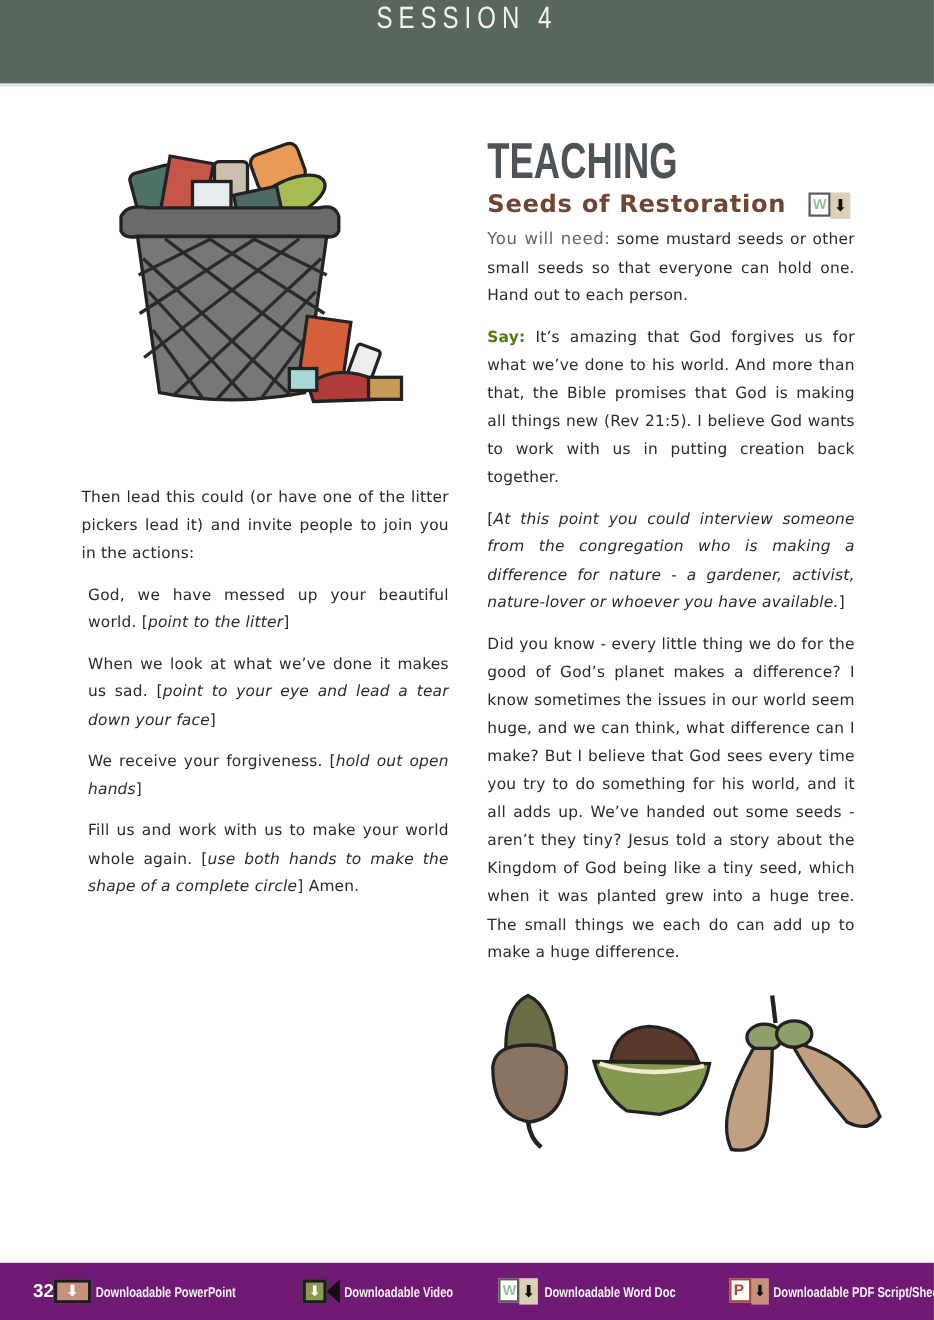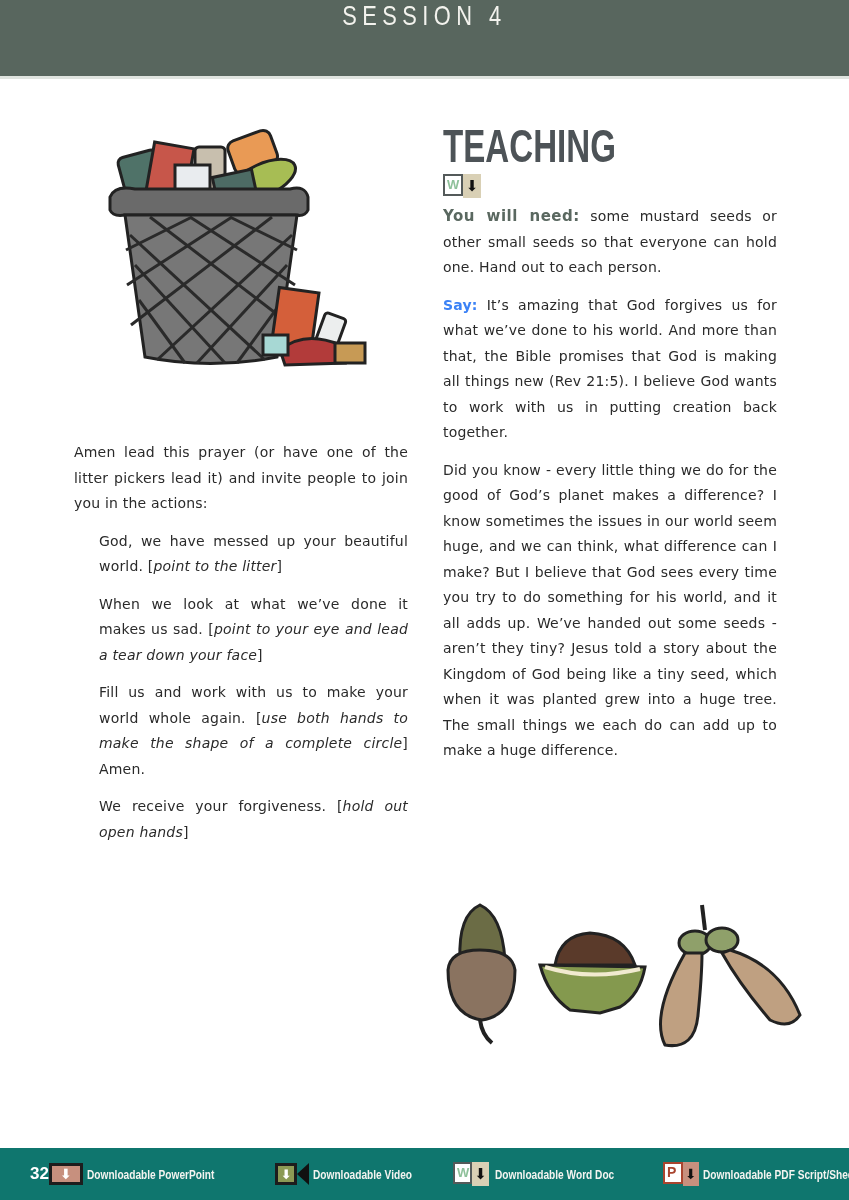--- a/index.html
+++ b/index.html
@@ -18,43 +18,43 @@
   }
   .topline { position:absolute; left:0; top:76px; width:849px; height:3px; background:#dfe4df; }
 
   .col-left { position: absolute; left: 74px; top: 440px; width: 334px; }
   .col-right { position: absolute; left: 443px; top: 120px; width: 334px; }
 
   .p {
     font-size: 14px; line-height: 25.5px; margin: 0 0 12px 0; text-align: justify;
     letter-spacing: 0.2px; color:#2a2a2a;
   }
-  .prayer { margin-left: 25px; }
+  .prayer { margin-left: 6px; }
   .p i { font-style: italic; }
 
   .h-teach {
     font-family: "Liberation Sans Narrow", "Liberation Sans", sans-serif;
     font-size: 46px; color: #4d5357; margin: 0; line-height: 52px;
     transform: scaleX(0.72); transform-origin: left center; letter-spacing: 0px;
   }
   .h-sub-row { display:flex; align-items:center; justify-content: space-between; margin-top: 2px; margin-bottom: 6px; }
   .h-sub {
     font-size: 22px; font-weight: bold; color: #6e4632; letter-spacing: 0.6px;
     font-family: "DejaVu Sans", sans-serif;
   }
-  .need { color: #5a6860; font-weight: bold; font-size: 15px; letter-spacing: 0.5px; }
-  .say { font-weight: bold; color:#3b82f6; }
+  .need { color: #5a6860; font-weight: normal; font-size: 15px; letter-spacing: 0.5px; }
+  .say { font-weight: bold; color:#4d7c0f; }
 
   .word-icon { display:inline-flex; width: 40px; height: 24px; margin-right: 2px; }
   .doc-sheet { width: 20px; height: 22px; background:#fff; border:2px solid #545a5a; position:relative; box-sizing:border-box; }
   .doc-sheet span { position:absolute; left:2px; top:1px; font-size:13px; color:#8fc19a; font-weight:bold; font-family:"Liberation Sans", sans-serif; }
   .arrow-box { width: 18px; height: 24px; background:#d9d0b5; display:flex; align-items:center; justify-content:center; font-size:15px; color:#111; }
 
   .bottombar {
-    position:absolute; left:0; top:1148px; width:849px; height:52px; background:#0f766e;
+    position:absolute; left:0; top:1148px; width:849px; height:52px; background:#701a75;
     display:flex; align-items:center;
   }
   .pagenum { color:#fff; font-weight:bold; font-size:17px; margin-left:30px; width:52px; font-family:"Liberation Sans", sans-serif; }
   .legend-item { display:flex; align-items:center; margin-right: 17px; }
   .legend-label {
     color:#f4f4f0; font-size:13px; font-weight:bold; font-family:"Liberation Sans Narrow","Liberation Sans", sans-serif;
     transform: scaleX(0.78); transform-origin:left center; white-space:nowrap; margin-left:4px;
   }
   .ppt-icon { width:34px; height:22px; background:#c7907e; border:3px solid #1d1d1d; box-sizing:border-box; display:flex; align-items:center; justify-content:center; color:#fff; font-size:14px; font-weight:bold;}
   .vid-icon { display:flex; align-items:center; }
@@ -104,39 +104,41 @@
   </g>
 
   <rect x="170" y="165" width="40" height="60" fill="#d45f3a" stroke="#222" stroke-width="3" transform="rotate(8 190 195)"></rect>
   <rect x="215" y="190" width="22" height="30" rx="3" fill="#eceeee" stroke="#222" stroke-width="3" transform="rotate(20 226 205)"></rect>
   <path d="M175 225 Q200 205 235 220 L240 238 L180 240 Z" fill="#b23b3a" stroke="#222" stroke-width="3"></path>
   <rect x="230" y="218" width="30" height="20" fill="#c79a55" stroke="#222" stroke-width="3"></rect>
   <rect x="158" y="210" width="25" height="20" fill="#a7d8d4" stroke="#222" stroke-width="3"></rect>
 </svg>
 
 <div class="col-left">
-  <p class="p">Amen lead this prayer (or have one of the litter pickers lead it) and invite people to join you in the actions:</p>
+  <p class="p">Then lead this could (or have one of the litter pickers lead it) and invite people to join you in the actions:</p>
   <p class="p prayer"><span>God, we have messed up your beautiful world. [</span><i>point to the litter</i><span>]</span></p>
   <p class="p prayer"><span>When we look at what we’ve done it makes us sad. [</span><i>point to your eye and lead a tear down your face</i><span>]</span></p>
+  <p class="p prayer"><span>We receive your forgiveness. [</span><i>hold out open hands</i><span>]</span></p>
   <p class="p prayer"><span>Fill us and work with us to make your world whole again. [</span><i>use both hands to make the shape of a complete circle</i><span>] Amen.</span></p>
-  <p class="p prayer"><span>We receive your forgiveness. [</span><i>hold out open hands</i><span>]</span></p>
 </div>
 
 <div class="col-right">
   <h1 class="h-teach">TEACHING</h1>
   <div class="h-sub-row">
+    <span class="h-sub">Seeds of Restoration</span>
     <span class="word-icon">
       <span class="doc-sheet">
           <span>W</span>
         </span>
       <span class="arrow-box">⬇</span>
     </span>
   </div>
   <p class="p"><span class="need">You will need:</span><span> some mustard seeds or other small seeds so that everyone can hold one. Hand out to each person.</span></p>
   <p class="p"><span class="say">Say:</span><span> It’s amazing that God forgives us for what we’ve done to his world. And more than that, the Bible promises that God is making all things new (Rev 21:5). I believe God wants to work with us in putting creation back together.</span></p>
+  <p class="p"><span>[</span><i>At this point you could interview someone from the congregation who is making a difference for nature - a gardener, activist, nature-lover or whoever you have available.</i><span>]</span></p>
   <p class="p">Did you know - every little thing we do for the good of God’s planet makes a difference? I know sometimes the issues in our world seem huge, and we can think, what difference can I make? But I believe that God sees every time you try to do something for his world, and it all adds up. We’ve handed out some seeds - aren’t they tiny? Jesus told a story about the Kingdom of God being like a tiny seed, which when it was planted grew into a huge tree. The small things we each do can add up to make a huge difference.</p>
 </div>
 
 <svg class="art" style="left:440px;top:895px" width="370" height="160" viewBox="0 0 370 160">
   <g>
     <path d="M20 65 Q18 20 40 10 Q62 20 65 65 Z" fill="#6b6c45" stroke="#222" stroke-width="3"></path>
     <path d="M8 75 Q10 55 40 55 Q72 55 75 75 Q75 120 42 125 Q8 120 8 75 Z" fill="#8a7360" stroke="#222" stroke-width="3"></path>
     <path d="M40 125 Q42 140 52 148" fill="none" stroke="#222" stroke-width="4"></path>
   </g>
   <g>

